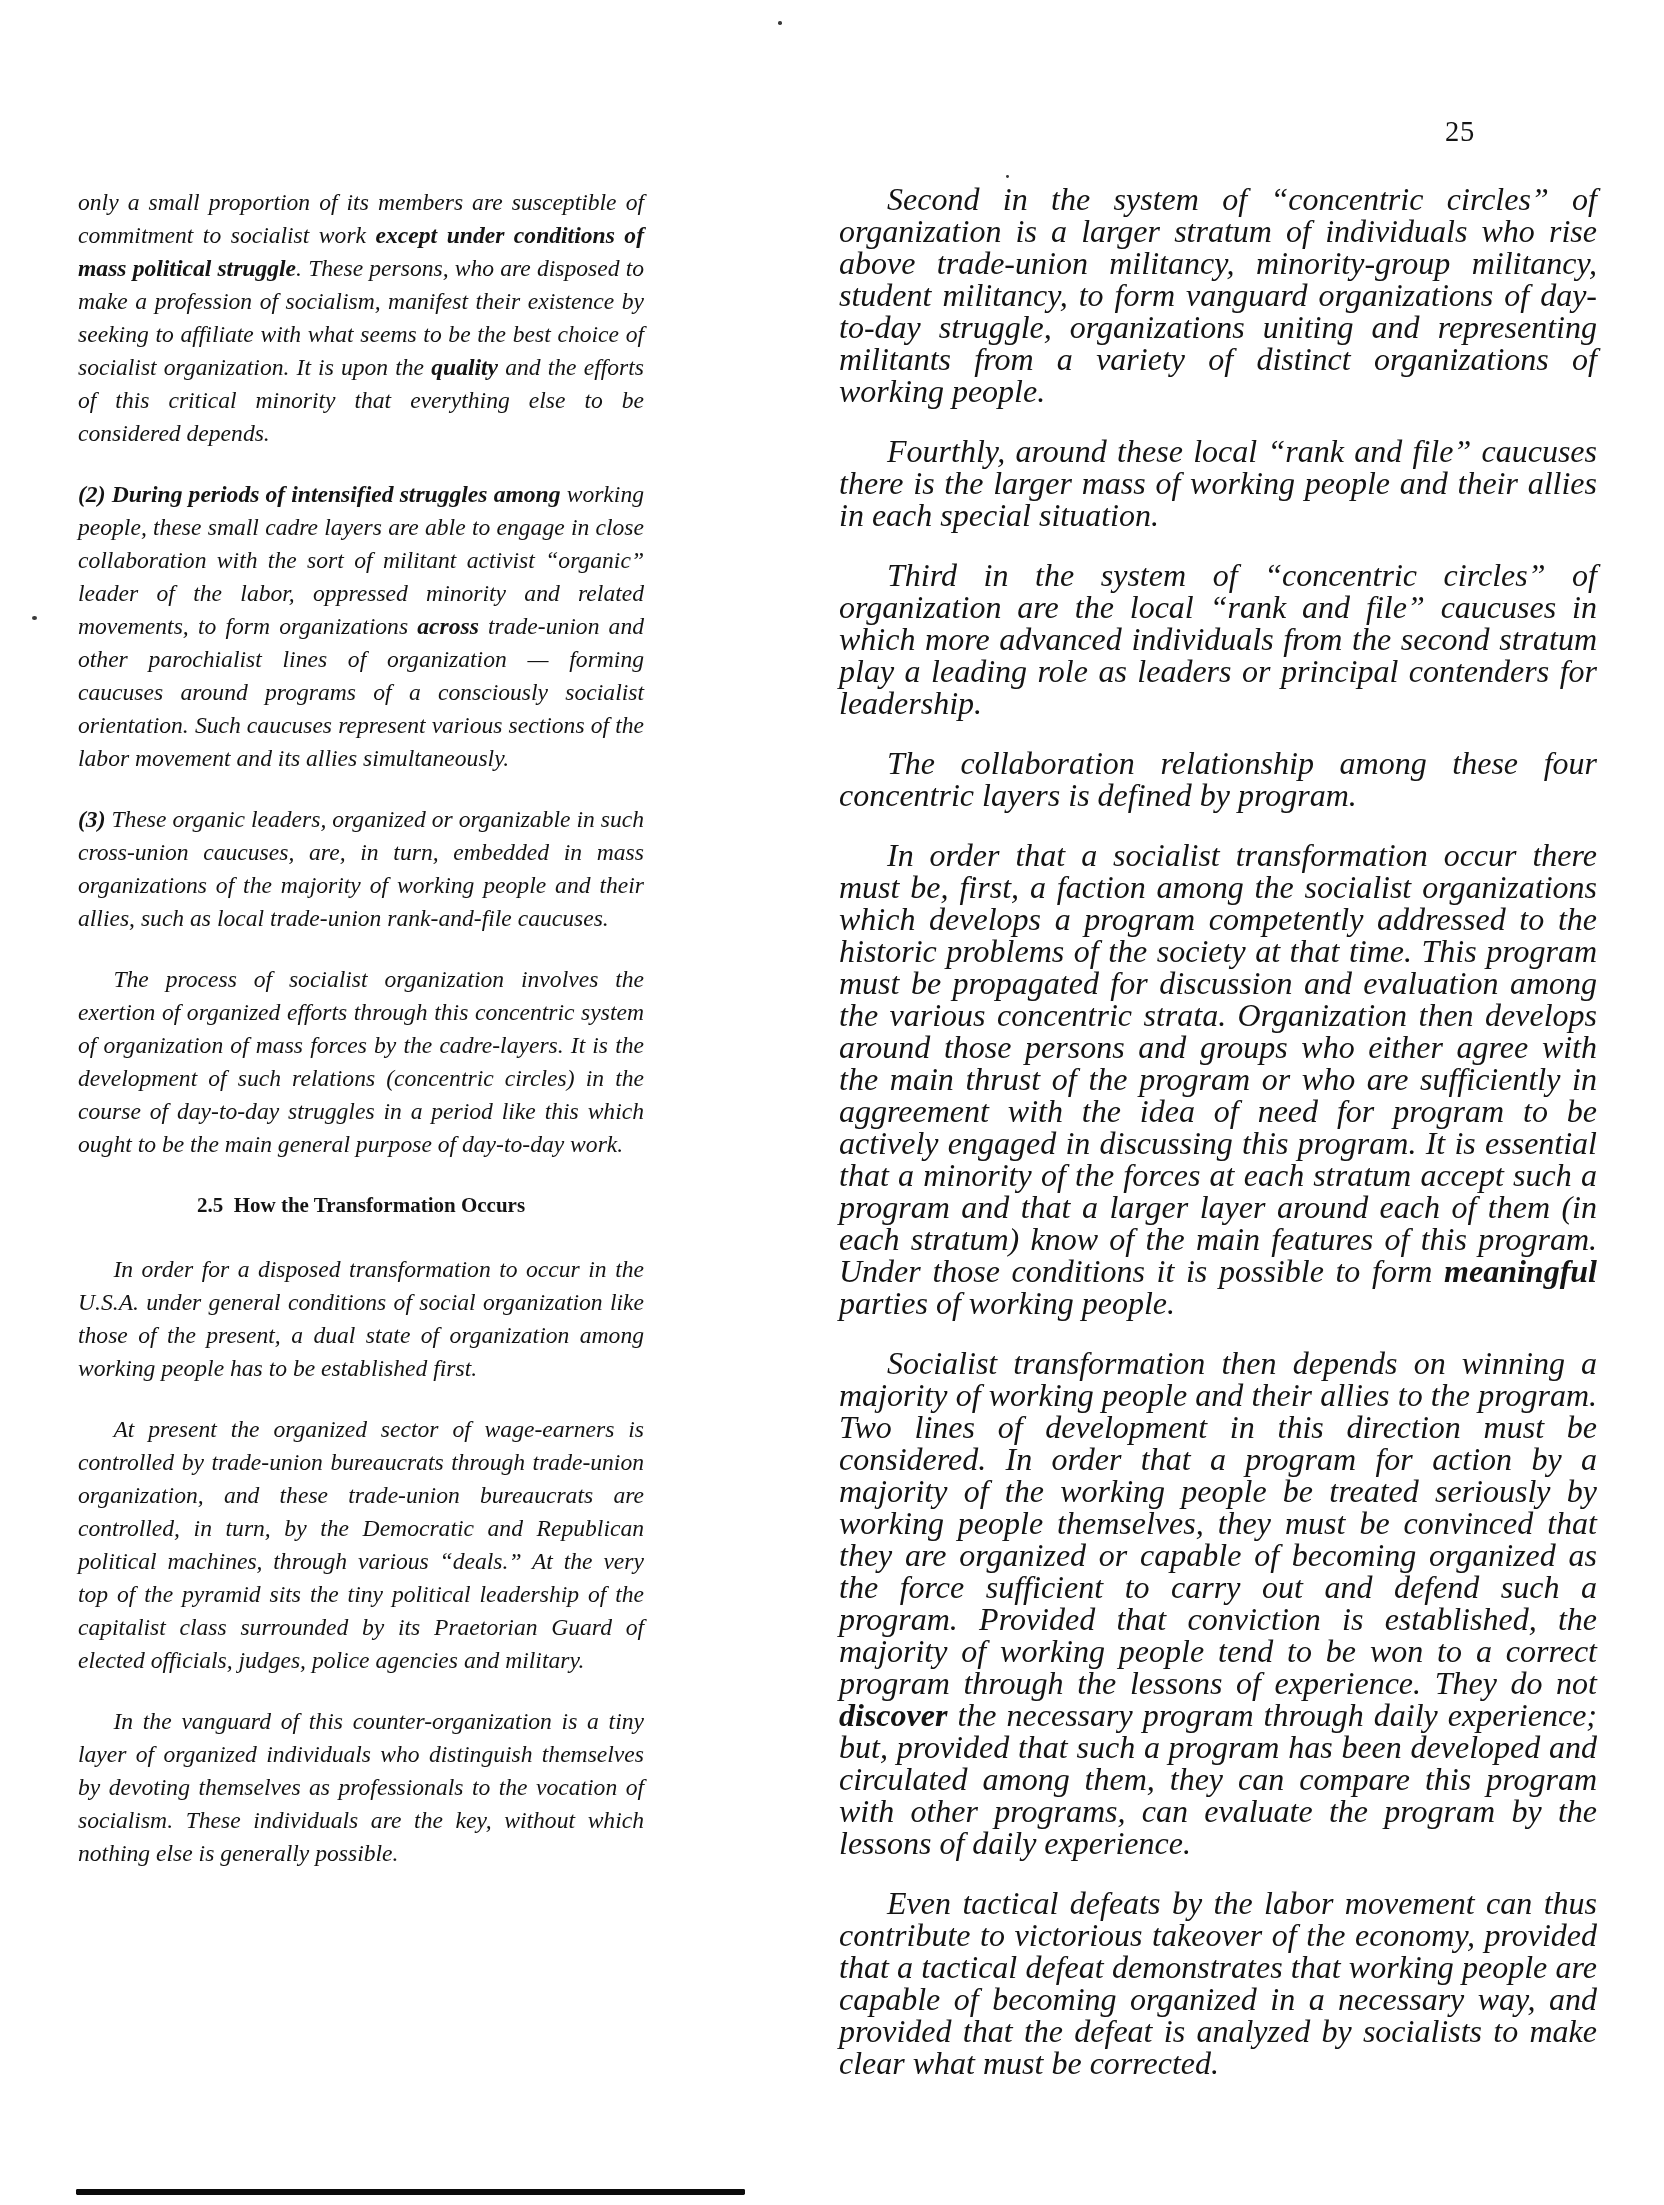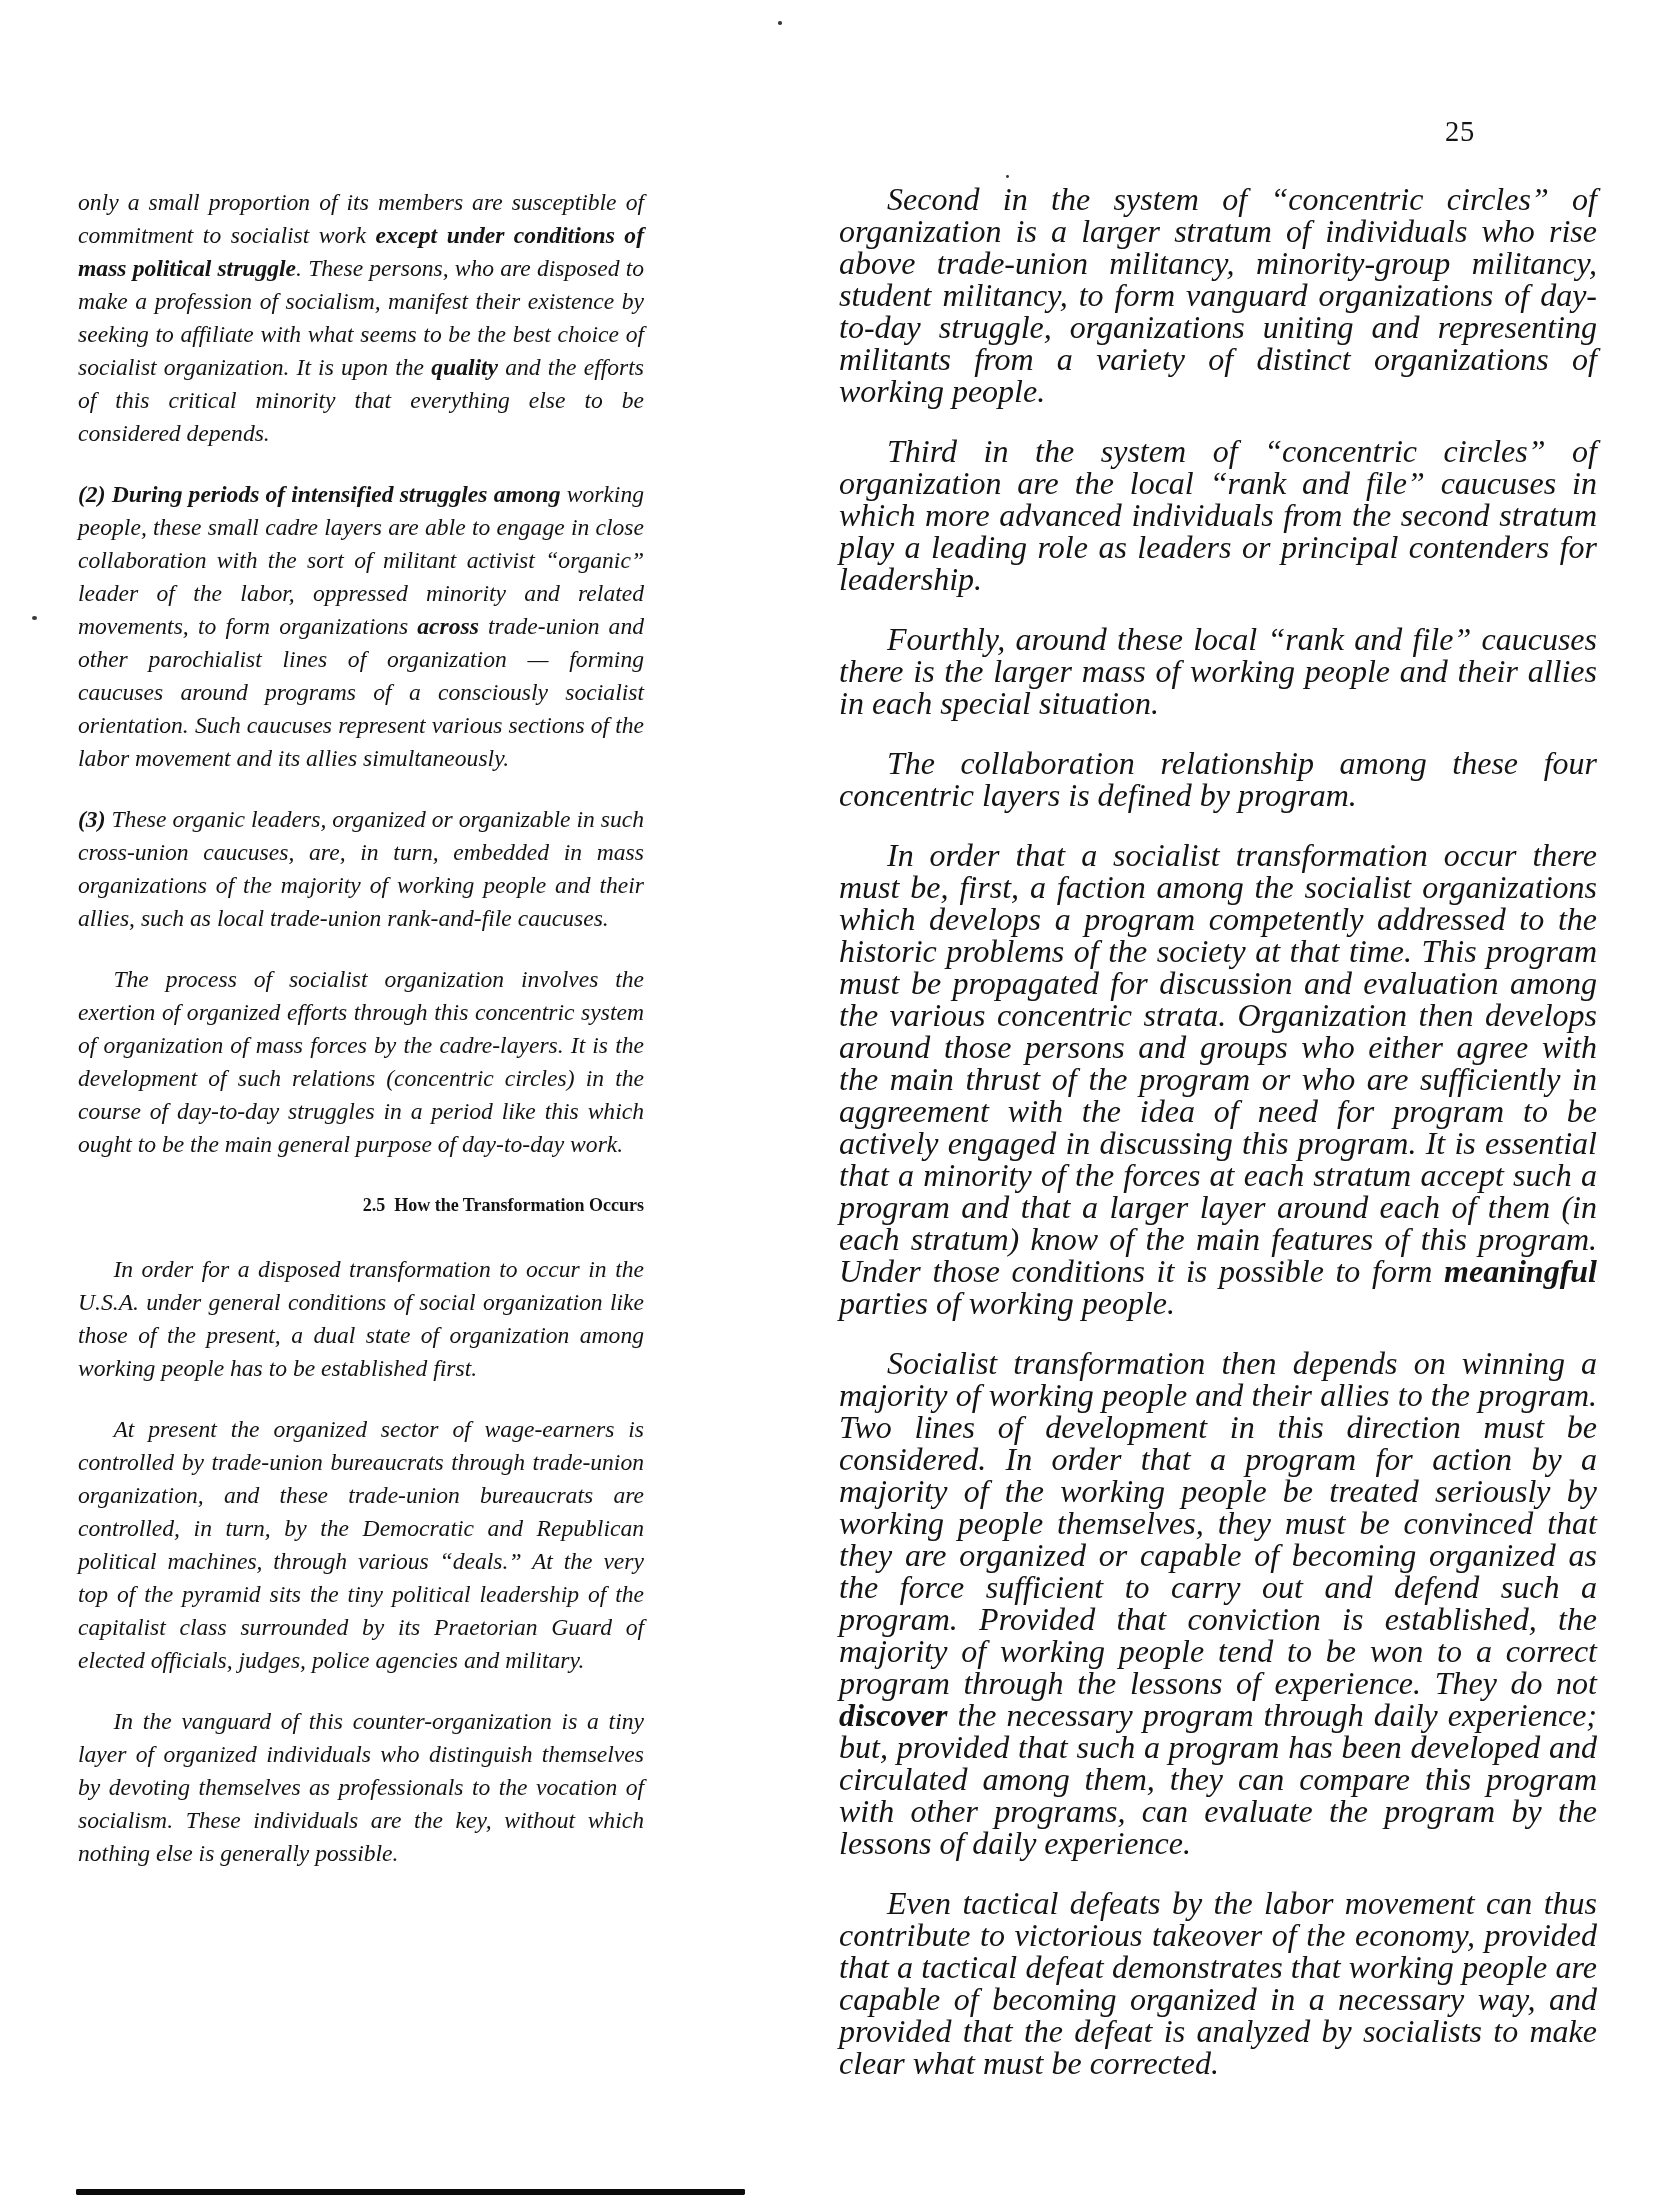--- a/index.html
+++ b/index.html
@@ -44,24 +44,24 @@
     top: 183px;
     width: 758px;
     font-size: 32px;
     line-height: 32px;
   }
   .para { margin: 0 0 28px 0; font-style: italic; }
   .para.indent { text-indent: 1.5em; }
   .para .b { font-weight: bold; }
   .sec-heading {
     font-weight: bold;
-    text-align: right;
+    text-align: center;
     text-indent: 0;
     margin: 15.3px 0 31px 0;
-    font-size: 18px;
+    font-size: 21px;
   }
   .scan-bar {
     position: absolute;
     left: 76px;
     top: 2189px;
     width: 669px;
     height: 6.3px;
     background: #0b0b0b;
     border-radius: 1.4px;
   }
@@ -86,22 +86,22 @@
       <p class="para"><span class="b">(3)</span><span> These organic leaders, organized or organizable in such cross-union caucuses, are, in turn, embedded in mass organizations of the majority of working people and their allies, such as local trade-union rank-and-file caucuses.</span></p>
       <p class="para indent"><span>The process of socialist organization involves the exertion of organized efforts through this concentric system of organization of mass forces by the cadre-layers. It is the development of such relations (concentric circles) in the course of day-to-day struggles in a period like this which ought to be the main general purpose of day-to-day work.</span></p>
       <div class="sec-heading">2.5 How the Transformation Occurs</div>
       <p class="para indent"><span>In order for a disposed transformation to occur in the U.S.A. under general conditions of social organization like those of the present, a dual state of organization among working people has to be established first.</span></p>
       <p class="para indent"><span>At present the organized sector of wage-earners is controlled by trade-union bureaucrats through trade-union organization, and these trade-union bureaucrats are controlled, in turn, by the Democratic and Republican political machines, through various “deals.” At the very top of the pyramid sits the tiny political leadership of the capitalist class surrounded by its Praetorian Guard of elected officials, judges, police agencies and military.</span></p>
       <p class="para indent"><span>In the vanguard of this counter-organization is a tiny layer of organized individuals who distinguish themselves by devoting themselves as professionals to the vocation of socialism. These individuals are the key, without which nothing else is generally possible.</span></p>
     </div>
 
   <div class="col col-right">
       <p class="para indent"><span>Second in the system of “concentric circles” of organization is a larger stratum of individuals who rise above trade-union militancy, minority-group militancy, student militancy, to form vanguard organizations of day-to-day struggle, organizations uniting and representing militants from a variety of distinct organizations of working people.</span></p>
+      <p class="para indent"><span>Fourthly, around these local “rank and file” caucuses there is the larger mass of working people and their allies in each special situation.</span></p>
       <p class="para indent"><span>Third in the system of “concentric circles” of organization are the local “rank and file” caucuses in which more advanced individuals from the second stratum play a leading role as leaders or principal contenders for leadership.</span></p>
-      <p class="para indent"><span>Fourthly, around these local “rank and file” caucuses there is the larger mass of working people and their allies in each special situation.</span></p>
       <p class="para indent"><span>The collaboration relationship among these four concentric layers is defined by program.</span></p>
       <p class="para indent"><span>In order that a socialist transformation occur there must be, first, a faction among the socialist organizations which develops a program competently addressed to the historic problems of the society at that time. This program must be propagated for discussion and evaluation among the various concentric strata. Organization then develops around those persons and groups who either agree with the main thrust of the program or who are sufficiently in aggreement with the idea of need for program to be actively engaged in discussing this program. It is essential that a minority of the forces at each stratum accept such a program and that a larger layer around each of them (in each stratum) know of the main features of this program. Under those conditions it is possible to form </span><span class="b">meaningful</span><span> parties of working people.</span></p>
       <p class="para indent"><span>Socialist transformation then depends on winning a majority of working people and their allies to the program. Two lines of development in this direction must be considered. In order that a program for action by a majority of the working people be treated seriously by working people themselves, they must be convinced that they are organized or capable of becoming organized as the force sufficient to carry out and defend such a program. Provided that conviction is established, the majority of working people tend to be won to a correct program through the lessons of experience. They do not </span><span class="b">discover</span><span> the necessary program through daily experience; but, provided that such a program has been developed and circulated among them, they can compare this program with other programs, can evaluate the program by the lessons of daily experience.</span></p>
       <p class="para indent"><span>Even tactical defeats by the labor movement can thus contribute to victorious takeover of the economy, provided that a tactical defeat demonstrates that working people are capable of becoming organized in a necessary way, and provided that the defeat is analyzed by socialists to make clear what must be corrected.</span></p>
     </div>
 
   <div class="scan-bar"></div>
   <div class="speck speck-1"></div>
   <div class="speck speck-2"></div>
   <div class="speck speck-3"></div>

